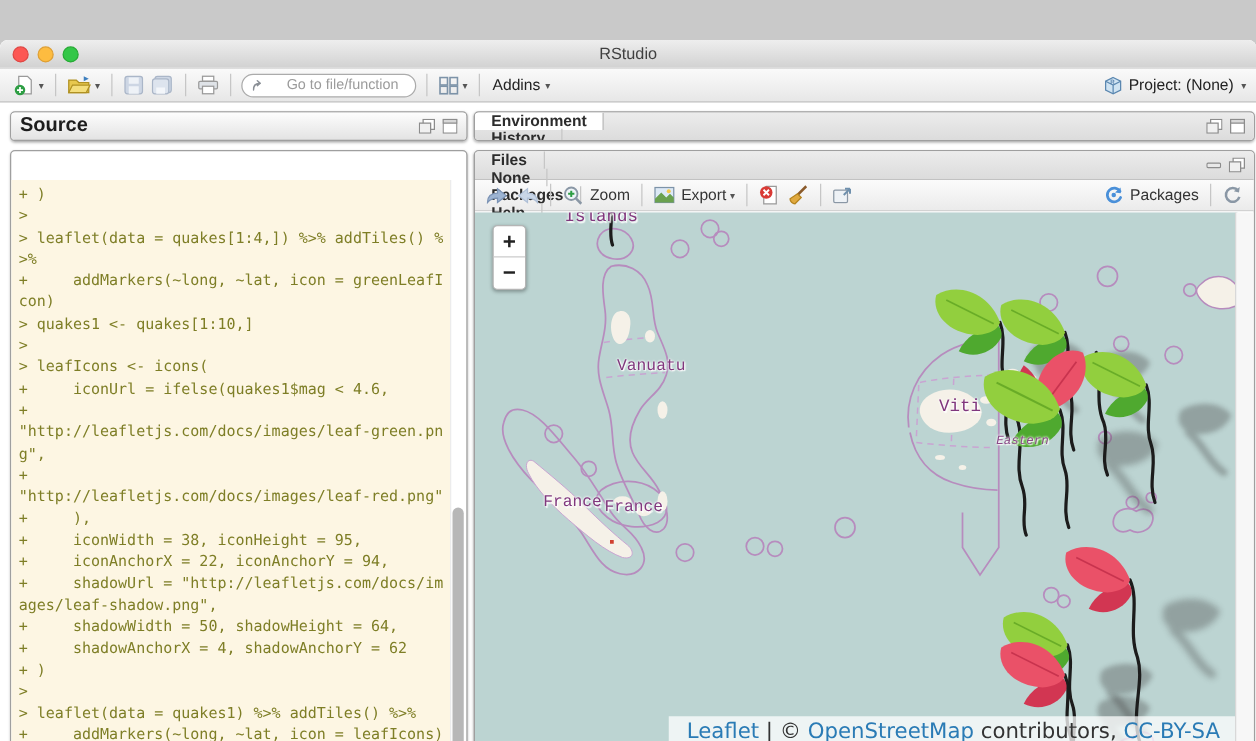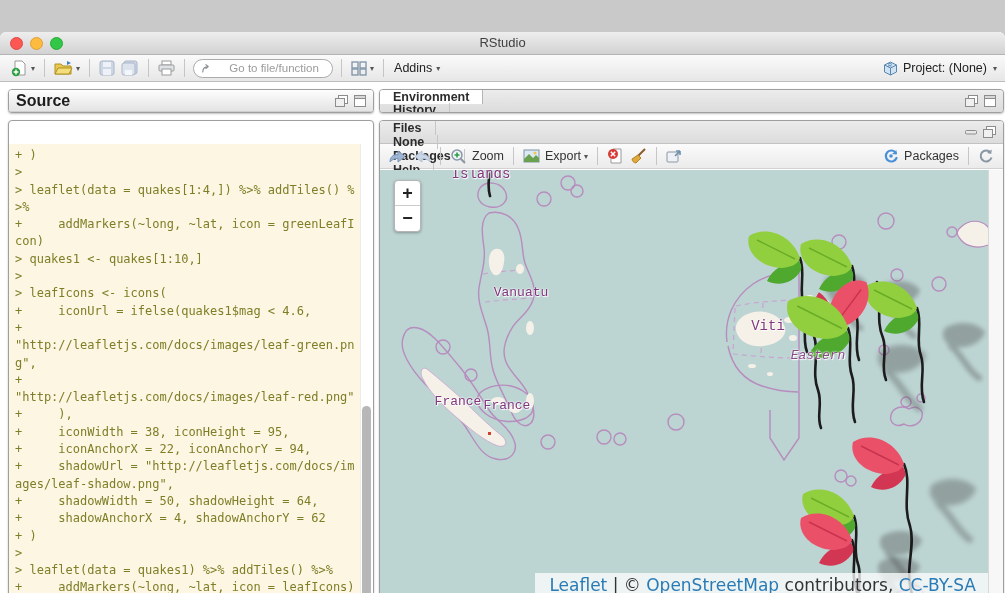--- a/index.html
+++ b/index.html
@@ -83,21 +83,21 @@
   .map-svg { position:absolute; left:0; top:0; }
   .zoomctl { position:absolute; left:14px; top:10px; width:27px; background:#fff;
     border:1px solid #b5b5b5; border-radius:4px; box-shadow:0 1px 3px rgba(0,0,0,.3); }
   .zbtn { width:25px; height:25px; display:flex; align-items:center; justify-content:center;
     font-size:18px; font-weight:bold; color:#222; }
   .zbtn:first-child { border-bottom:1px solid #ccc; }
   .map-label { position:absolute; transform:translateX(-50%); font-family:Liberation Mono, monospace;
     font-size:13px; color:#80377d; white-space:nowrap;
     text-shadow:0 0 2px #fff,0 0 2px #fff,1px 1px 1px #fff; }
   .map-label.big { font-size:14px; }
-  .map-label.small { font-size:13px; font-style:italic; color:#8a4a88; }
+  .map-label.small { font-size:10px; font-style:italic; color:#8a4a88; }
   .attribution { position:absolute; right:0; bottom:18px; background:rgba(255,255,255,.75);
     padding:2px 14px; font-family:"DejaVu Sans",sans-serif; font-size:17px; color:#333; }
   .attribution .lnk { color:#2a7bb5; }
 
   svg text { font-family:"Liberation Sans",sans-serif; }
 </style>
 </head>
 <body>
 
 <div class="window">

